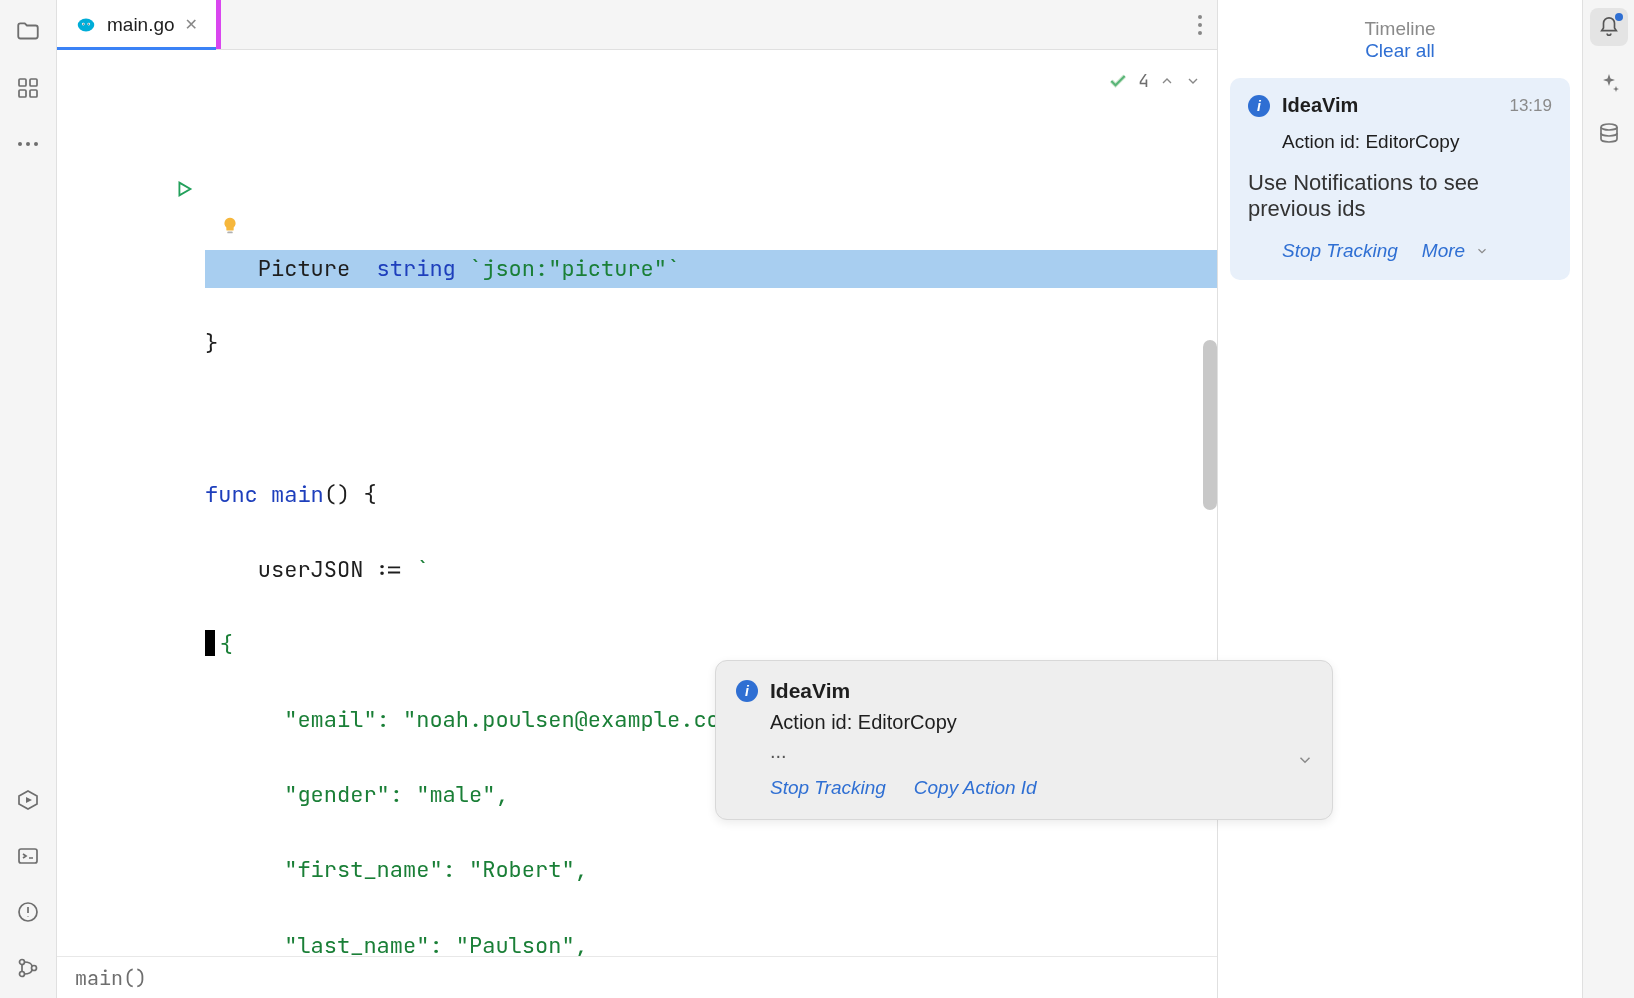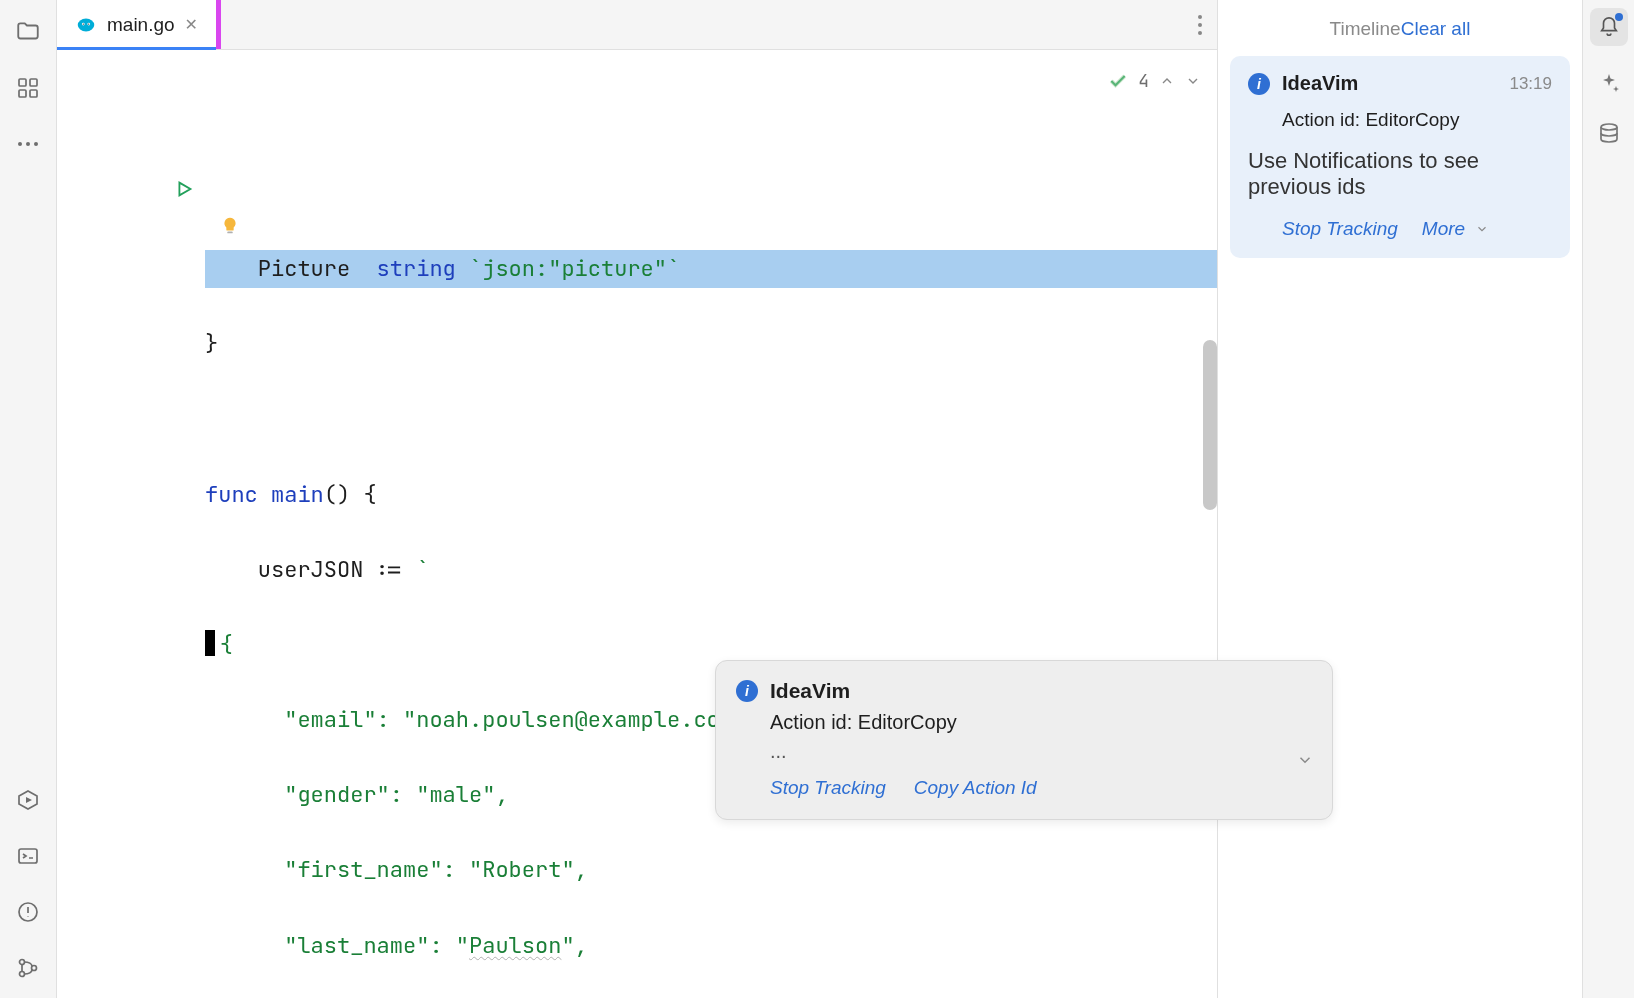--- a/index.html
+++ b/index.html
@@ -167,25 +167,26 @@
   background: #f5f5f5;
   border-bottom: 1px solid #e0e0e0;
   display: flex;
   align-items: center;
   padding: 0 18px;
   font-size: 21px;
   font-weight: 600;
 }
 .notif-sub {
   display: flex;
-  justify-content: center;
+  justify-content: space-between;
   align-items: center;
   padding: 18px 20px 10px;
   color: #8a8a8a;
   font-size: 19px;
+  flex-direction: column;
 }
 .notif-sub .clear { color: #2f6fd3; cursor: pointer; }
 .notif-card {
   margin: 6px 12px;
   background: #e8f0fa;
   border-radius: 10px;
   padding: 16px 18px 18px;
 }
 .card-head {
   display: flex;
@@ -386,20 +387,23 @@
 
 
 
 
 
 
 
     </div>
   </div>
 
+  <div class="breadcrumb">
+    <span>main()</span>
+  </div>
 </div>
 
 <div class="notif-panel">
   <div class="notif-sub">
     <span>Timeline</span>
     <span class="clear">Clear all</span>
   </div>
   <div class="notif-card">
     <div class="card-head">
       <span class="info-badge">i</span>

